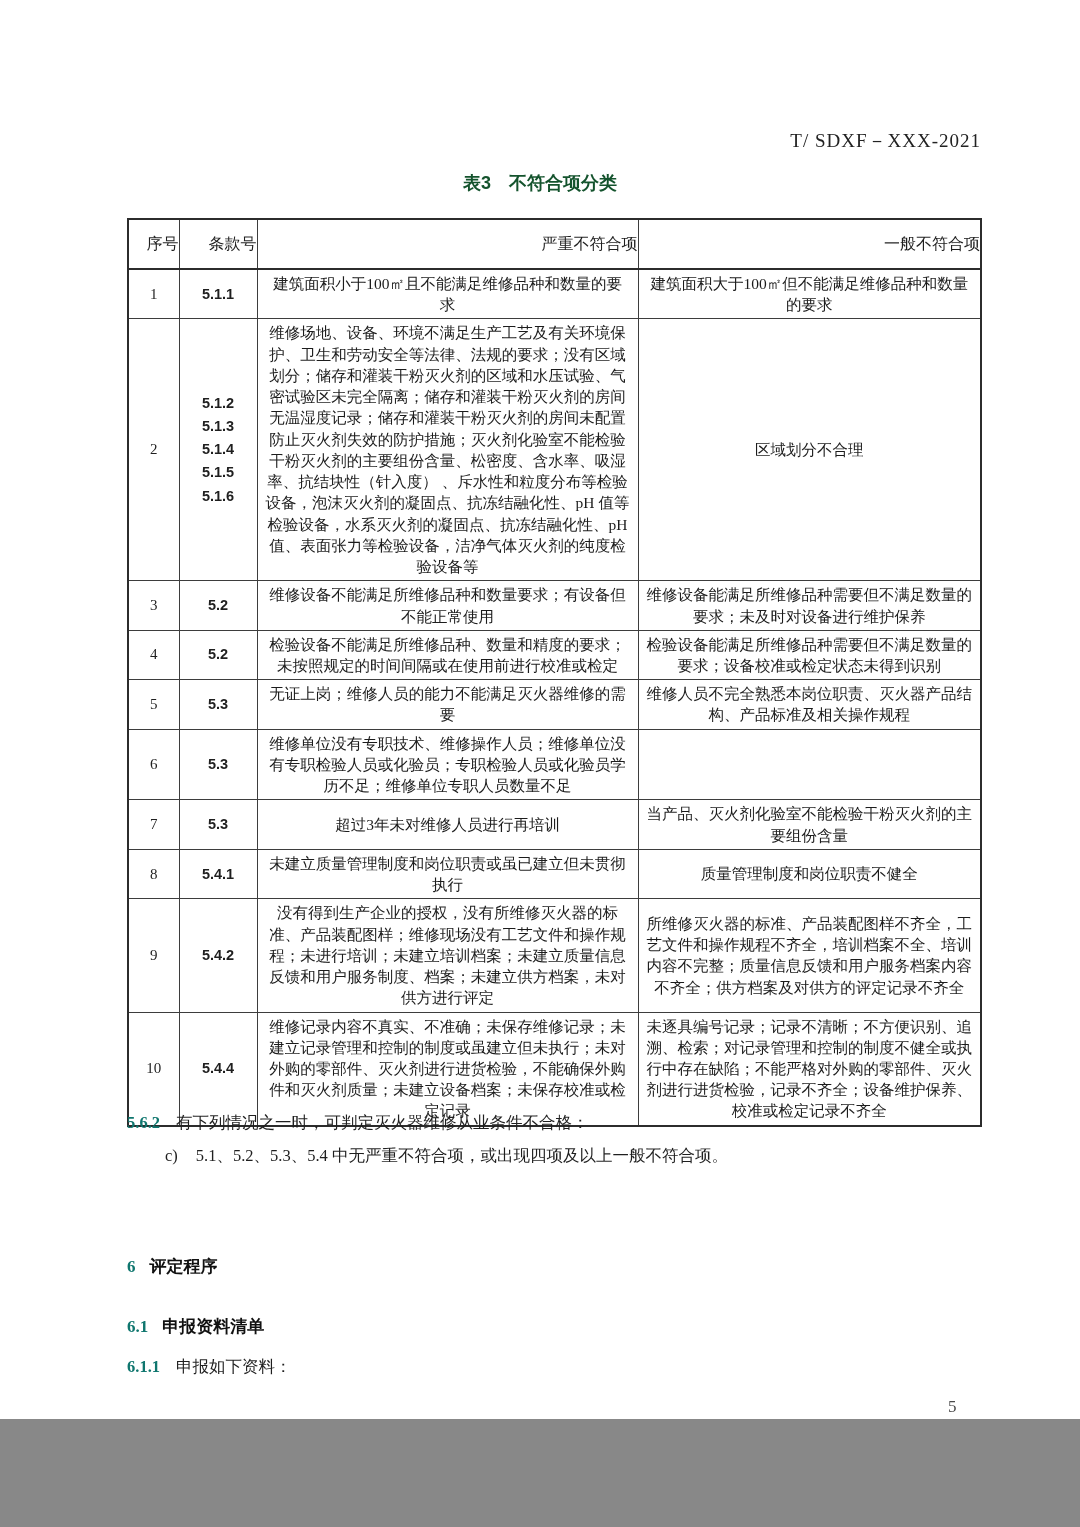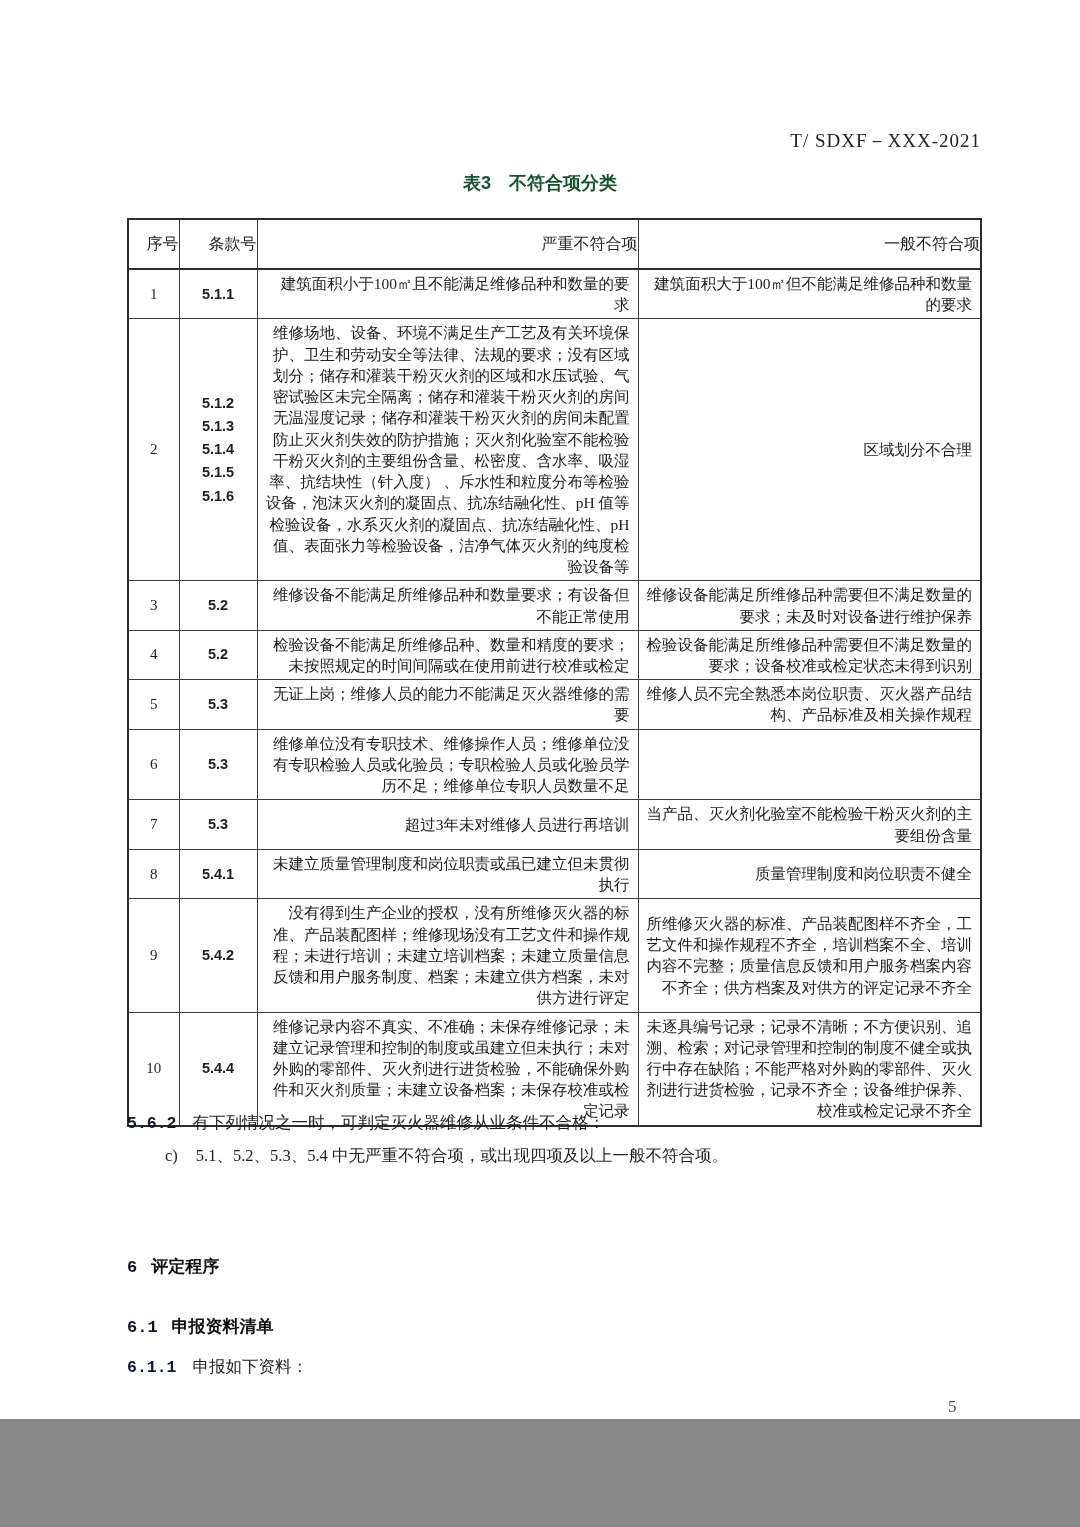--- a/index.html
+++ b/index.html
@@ -26,26 +26,26 @@
   table.main th {
     font-weight:normal; font-size:16px; height:44px; text-align:right;
     border-bottom:2px solid #2c2c2c; padding:2px 0;
   }
   td.no { text-align:center; font-size:15px; padding:2px; }
   td.clause {
     text-align:center; font-family:"Liberation Sans", sans-serif; font-weight:bold;
     font-size:14.5px; white-space:pre-line; line-height:1.6; padding:2px;
   }
   td.txt {
-    font-size:15.5px; line-height:1.37; padding:3px 8px; text-align:right; color:#1c1c1c;
+    font-size:15.5px; line-height:1.37; padding:3px 8px; text-align:center; color:#1c1c1c;
   }
   .after-table { position:absolute; left:127px; width:860px; }
   .j-line { top:1112px; font-size:16.5px; }
   .j-num, .sec-num {
-    font-family:Liberation Mono, monospace; font-weight:bold; margin-right:16px; color:#0f172a;
+    font-family:Liberation Serif, serif; font-weight:bold; margin-right:16px; color:#0f766e;
   }
   .j-item { font-size:16.5px; margin-left:38px; margin-top:11px; }
   .j-label { margin-right:18px; }
   .sec-head {
     position:absolute; left:127px; font-family:"Liberation Sans", sans-serif;
     font-weight:bold; font-size:17px; color:#111;
   }
   .sec-head .sec-num { margin-right:14px; }
   .s611 { position:absolute; left:127px; font-size:16.5px; }
   .page-num { position:absolute; top:1397px; left:948px; font-size:17px; color:#4a4a4a; }

